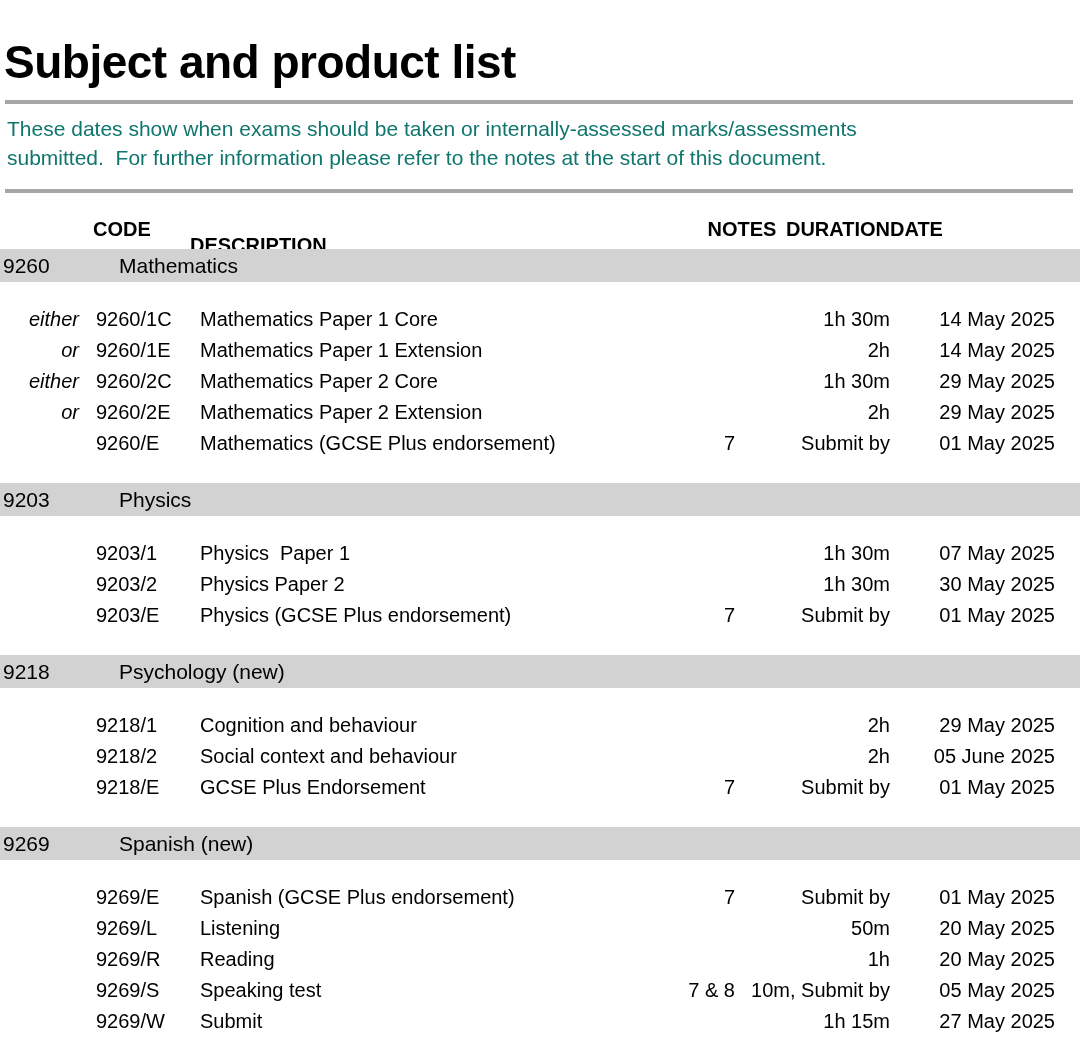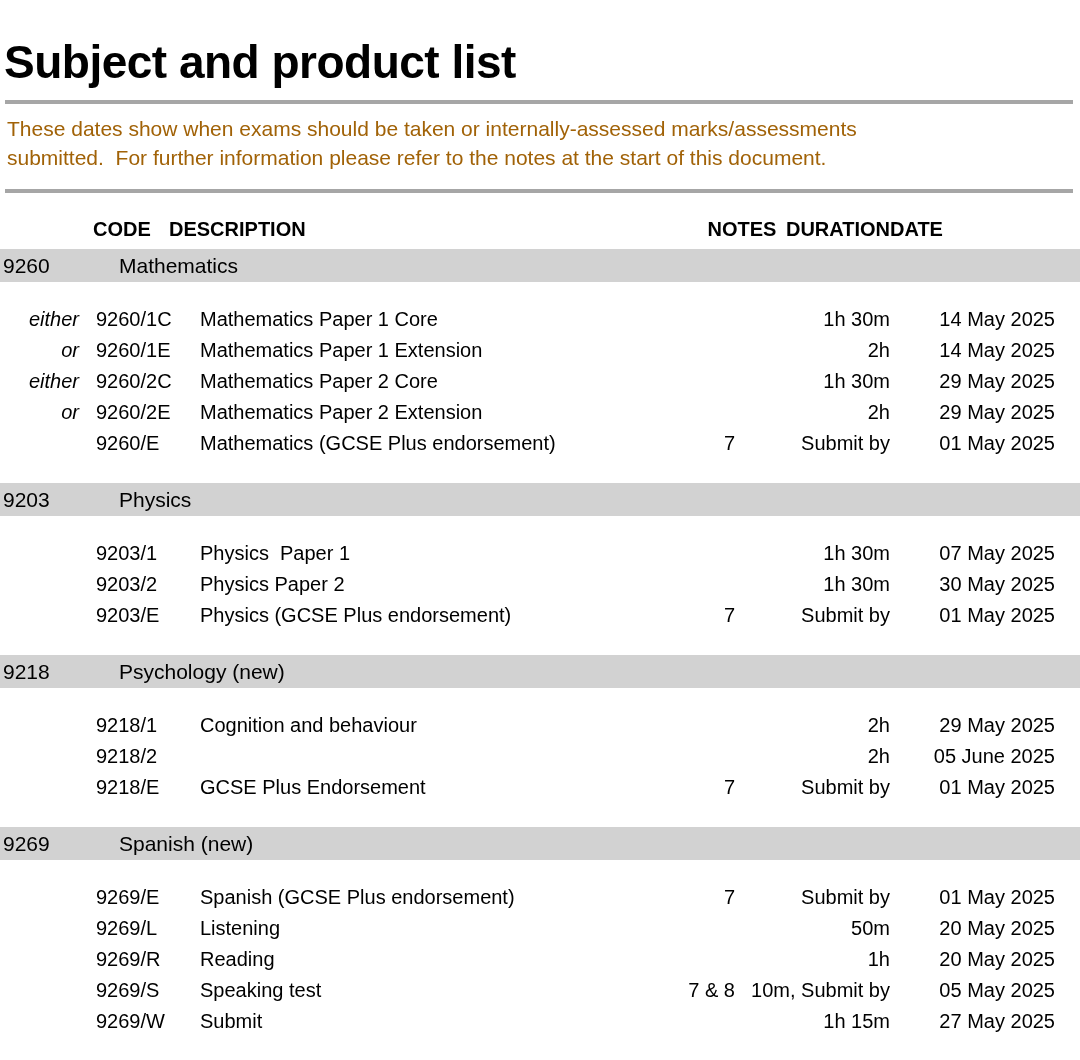--- a/index.html
+++ b/index.html
@@ -44,21 +44,21 @@
   .rule-bottom { top: 189px; }
 
   
   .intro {
     position: absolute;
     left: 7px;
     top: 114px;
     width: 1060px;
     font-size: 21px;
     line-height: 29px;
-    color: #a16207;
+    color: #0f766e;
   }
   .intro-line { display: block; white-space: pre; }
 
   
   .table {
     position: absolute;
     left: 0;
     top: 205px;
     width: 1080px;
   }
@@ -68,21 +68,21 @@
     height: 44px;
     font-size: 20px;
     font-weight: bold;
   }
   .col-head .h {
     position: absolute;
     top: 13px;
     white-space: nowrap;
   }
   .h-code   { left: 93px; }
-  .h-desc   { left: 169px; }
+  .h-desc   { left: 190px; margin-top: 16px; }
   .h-notes  { left: 702px; width: 80px; text-align: center; }
   .h-dur    { left: 760px; width: 130px; text-align: right; }
   .h-date   { left: 890px; width: 165px; text-align: left; }
 
   
   .subject-band {
     position: relative;
     height: 33px;
     background: #d2d2d2;
     width: 1072px;
@@ -240,20 +240,21 @@
           <span class="c-prefix"></span>
           <span class="c-code">9218/1</span>
           <span class="c-desc">Cognition and behaviour</span>
           <span class="c-notes"></span>
           <span class="c-dur">2h</span>
           <span class="c-date">29 May 2025</span>
         </div>
         <div class="row">
           <span class="c-prefix"></span>
           <span class="c-code">9218/2</span>
+          <span class="c-desc">Social context and behaviour</span>
           <span class="c-notes"></span>
           <span class="c-dur">2h</span>
           <span class="c-date">05 June 2025</span>
         </div>
         <div class="row">
           <span class="c-prefix"></span>
           <span class="c-code">9218/E</span>
           <span class="c-desc">GCSE Plus Endorsement</span>
           <span class="c-notes">7</span>
           <span class="c-dur">Submit by</span>

